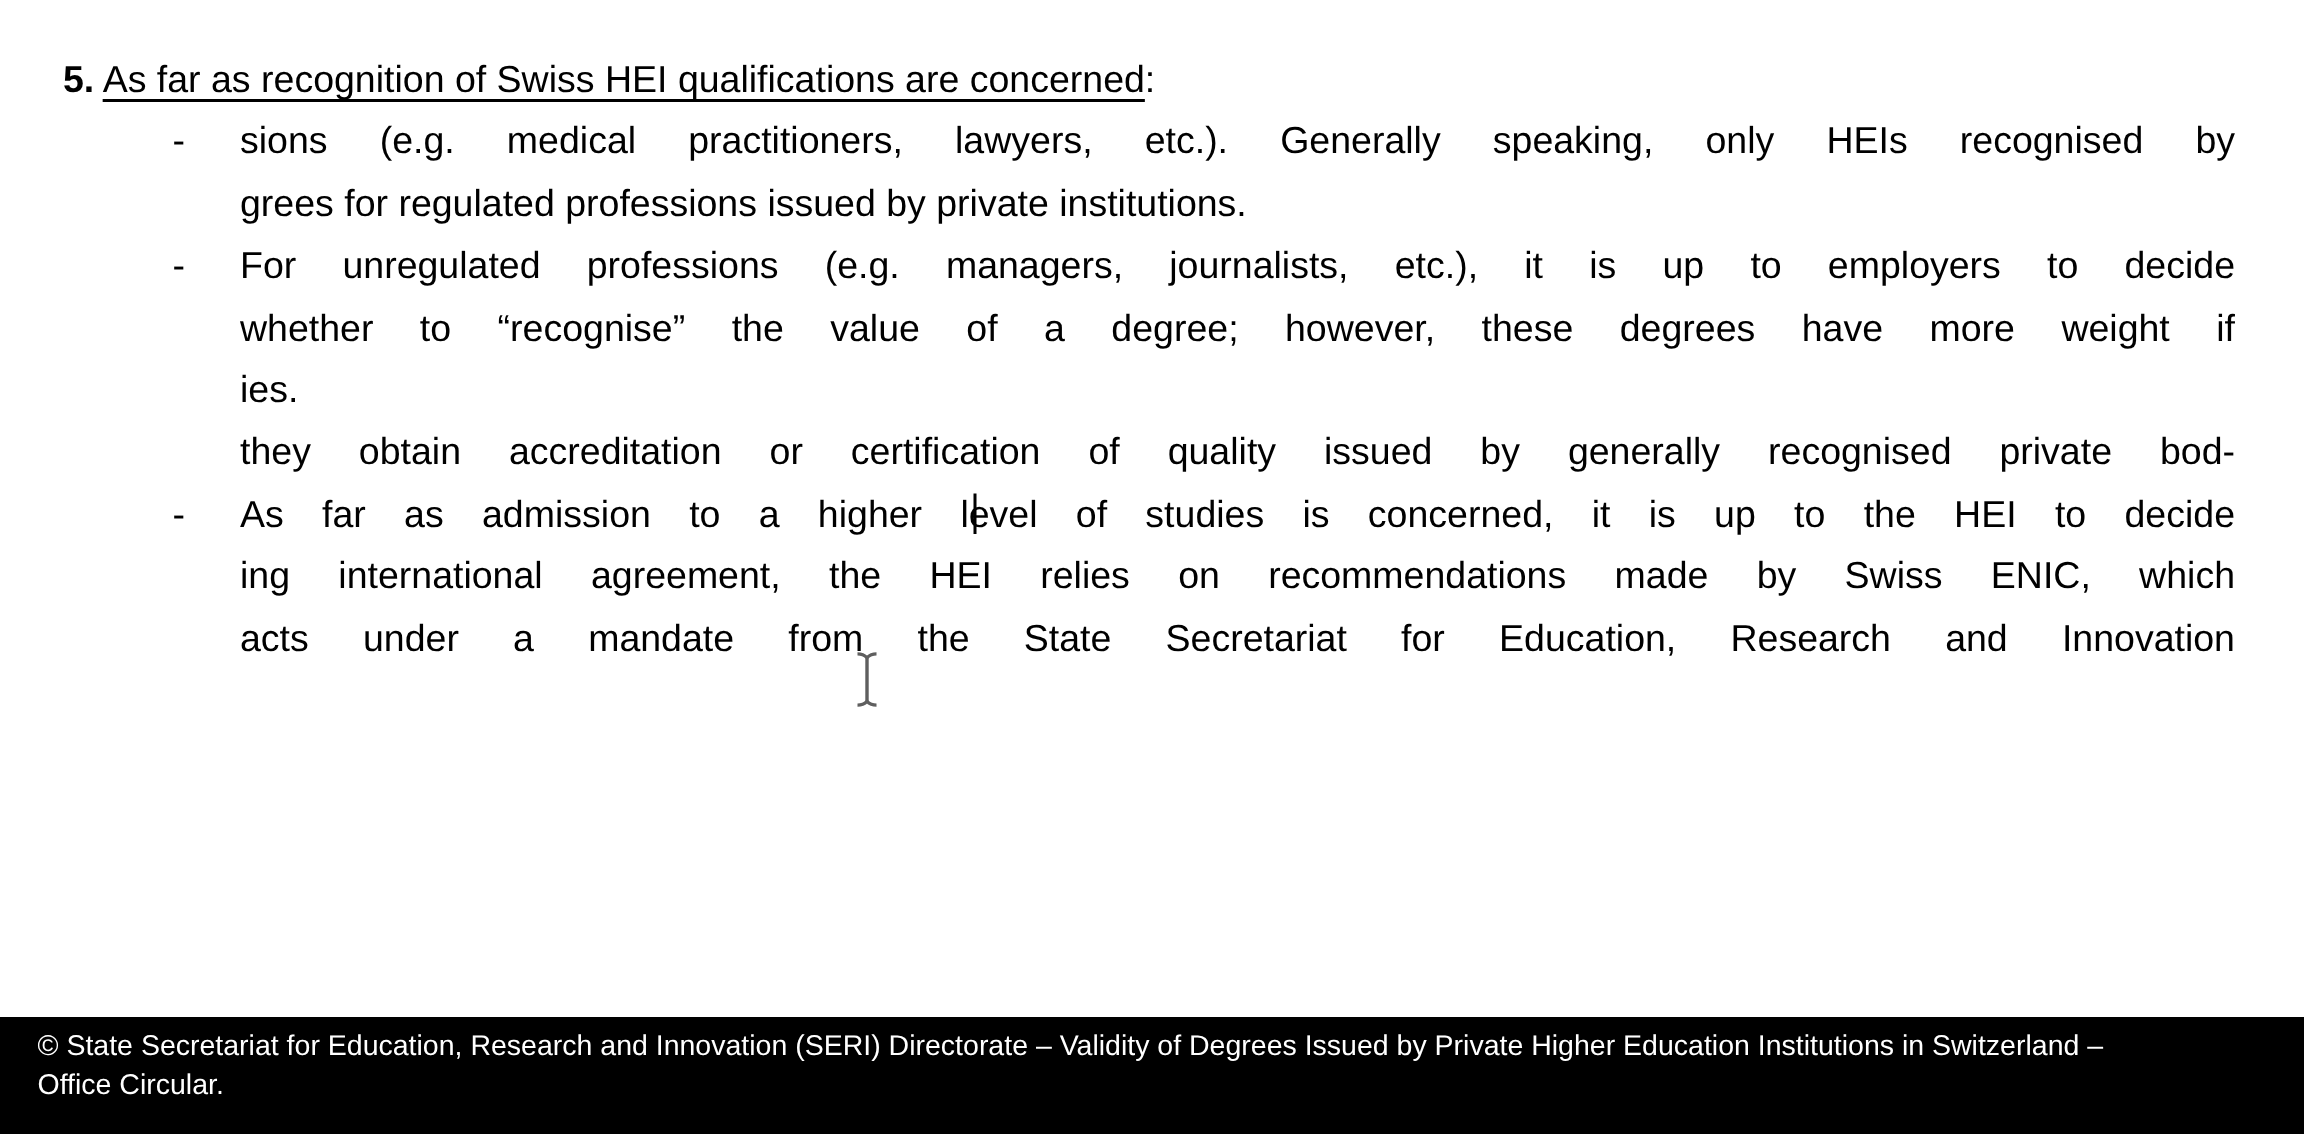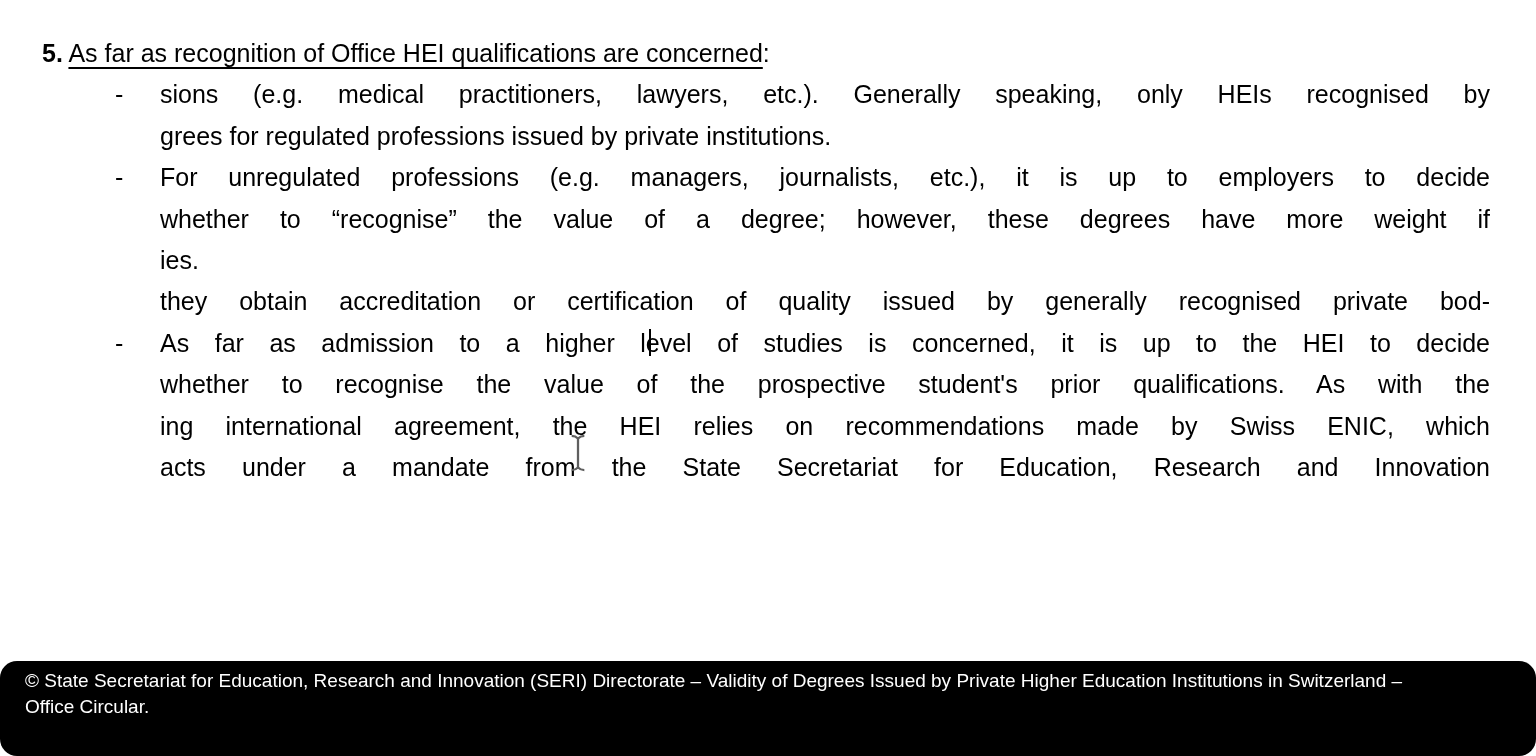--- a/index.html
+++ b/index.html
@@ -36,27 +36,26 @@
   .bullet .lines { flex: 1 1 auto; min-width: 0; }
   .line { white-space: normal; }
   .line.just {
     text-align: justify;
     text-align-last: justify;
     text-justify: inter-word;
   }
   .footer-bar {
     position: absolute;
     left: 0; right: 0; bottom: 0;
-    height: 95px;
+    height: 78px;
     box-sizing: border-box;
     padding: 7px 25px 0 25px;
     color: #ffffff;
     font-size: 19px;
     line-height: 26px;
-    border-radius: 17px;
   }
   .footer-line { white-space: nowrap; overflow: hidden; }
   .text-caret {
     position: absolute;
     left: 649px; top: 329px;
     width: 2px; height: 27px;
     background: #000000;
   }
   .ibeam-cursor {
     position: absolute;
@@ -66,21 +65,21 @@
 </style>
 </head>
 <body>
 
 <div class="page">
 
   <div class="doc">
     <div class="heading">
       <span class="num">5.</span>
       <span> </span>
-      <span class="utext">As far as recognition of Office HEI qualifications are concerned</span><span>:</span>
+      <span class="utext">As far as recognition of Swiss HEI qualifications are concerned</span><span>:</span>
     </div>
     <div id="bullet-list">
         <div class="bullet">
           <div class="marker">-</div>
           <div class="lines">
             <div class="line just">sions (e.g. medical practitioners, lawyers, etc.). Generally speaking, only HEIs recognised by</div>
             <div class="line">grees for regulated professions issued by private institutions.</div>
           </div>
         </div>
         <div class="bullet">
@@ -89,21 +88,20 @@
             <div class="line just">For unregulated professions (e.g. managers, journalists, etc.), it is up to employers to decide</div>
             <div class="line just">whether to “recognise” the value of a degree; however, these degrees have more weight if</div>
             <div class="line">ies.</div>
             <div class="line just">they obtain accreditation or certification of quality issued by generally recognised private bod-</div>
           </div>
         </div>
         <div class="bullet">
           <div class="marker">-</div>
           <div class="lines">
             <div class="line just">As far as admission to a higher level of studies is concerned, it is up to the HEI to decide</div>
-            <div class="line just">whether to recognise the value of the prospective student's prior qualifications. As with the</div>
             <div class="line just">ing international agreement, the HEI relies on recommendations made by Swiss ENIC, which</div>
             <div class="line just">acts under a mandate from the State Secretariat for Education, Research and Innovation</div>
           </div>
         </div>
       </div>
   </div>
 
   <div class="text-caret"></div>
 
   <svg class="ibeam-cursor" viewBox="0 0 14 30" fill="none" xmlns="http://www.w3.org/2000/svg">

